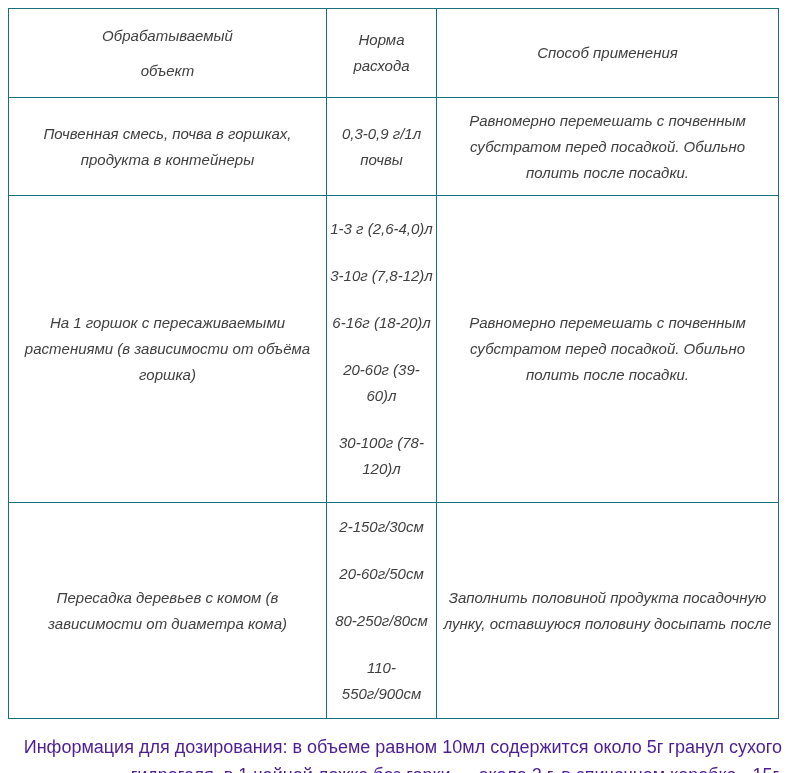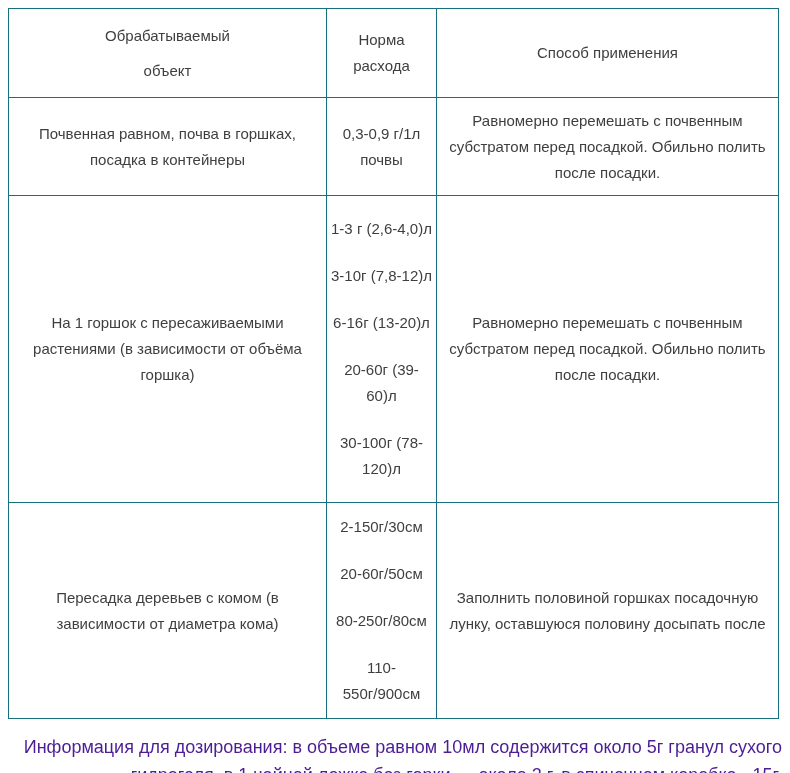--- a/index.html
+++ b/index.html
@@ -22,20 +22,21 @@
   table.dosage th,
   table.dosage td {
     border: 1.5px solid #17707c;
     vertical-align: middle;
     text-align: center;
     font-size: 15px;
     line-height: 26px;
     font-weight: 400;
     padding: 4px 6px;
     word-wrap: break-word;
+    font-style: italic;
   }
   table.dosage td.rate-cell,
   table.dosage th.rate-head {
     padding: 11px 2px;
   }
   col.c-object { width: 318px; }
   col.c-rate   { width: 110px; }
   col.c-method { width: 342px; }
 
   tr.row-header { height: 89px; }
@@ -77,45 +78,45 @@
         <div class="hdr-gap">
           <p>Обрабатываемый</p>
           <p>объект</p>
         </div>
       </th>
       <th class="cell rate-head">Норма расхода</th>
       <th class="cell">Способ применения</th>
     </tr>
 
     <tr class="row-1">
-      <td class="cell">Почвенная равном, почва в горшках, посадка в контейнеры</td>
+      <td class="cell">Почвенная смесь, почва в горшках, продукта в контейнеры</td>
       <td class="cell rate-cell">
         <p>0,3-0,9 г/1л почвы</p>
       </td>
       <td class="cell">Равномерно перемешать с почвенным субстратом перед посадкой. Обильно полить после посадки.</td>
     </tr>
 
     <tr class="row-2">
       <td class="cell">На 1 горшок с пересаживаемыми растениями (в зависимости от объёма горшка)</td>
       <td class="cell rate-cell">
         <p>1-3 г (2,6-4,0)л</p>
         <p>3-10г (7,8-12)л</p>
-        <p>6-16г (13-20)л</p>
+        <p>6-16г (18-20)л</p>
         <p>20-60г (39-60)л</p>
         <p>30-100г (78-120)л</p>
       </td>
       <td class="cell">Равномерно перемешать с почвенным субстратом перед посадкой. Обильно полить после посадки.</td>
     </tr>
 
     <tr class="row-3">
       <td class="cell">Пересадка деревьев с комом (в зависимости от диаметра кома)</td>
       <td class="cell rate-cell">
         <p>2-150г/30см</p>
         <p>20-60г/50см</p>
         <p>80-250г/80см</p>
         <p>110-550г/900см</p>
       </td>
-      <td class="cell">Заполнить половиной горшках посадочную лунку, оставшуюся половину досыпать после</td>
+      <td class="cell">Заполнить половиной продукта посадочную лунку, оставшуюся половину досыпать после</td>
     </tr>
   </tbody>
 </table>
 
 <div class="footer-note">Информация для дозирования: в объеме равном 10мл содержится около 5г гранул сухого гидрогеля, в 1 чайной ложке без горки — около 2 г, в спичечном коробке - 15г.</div>
 
 </body></html>

